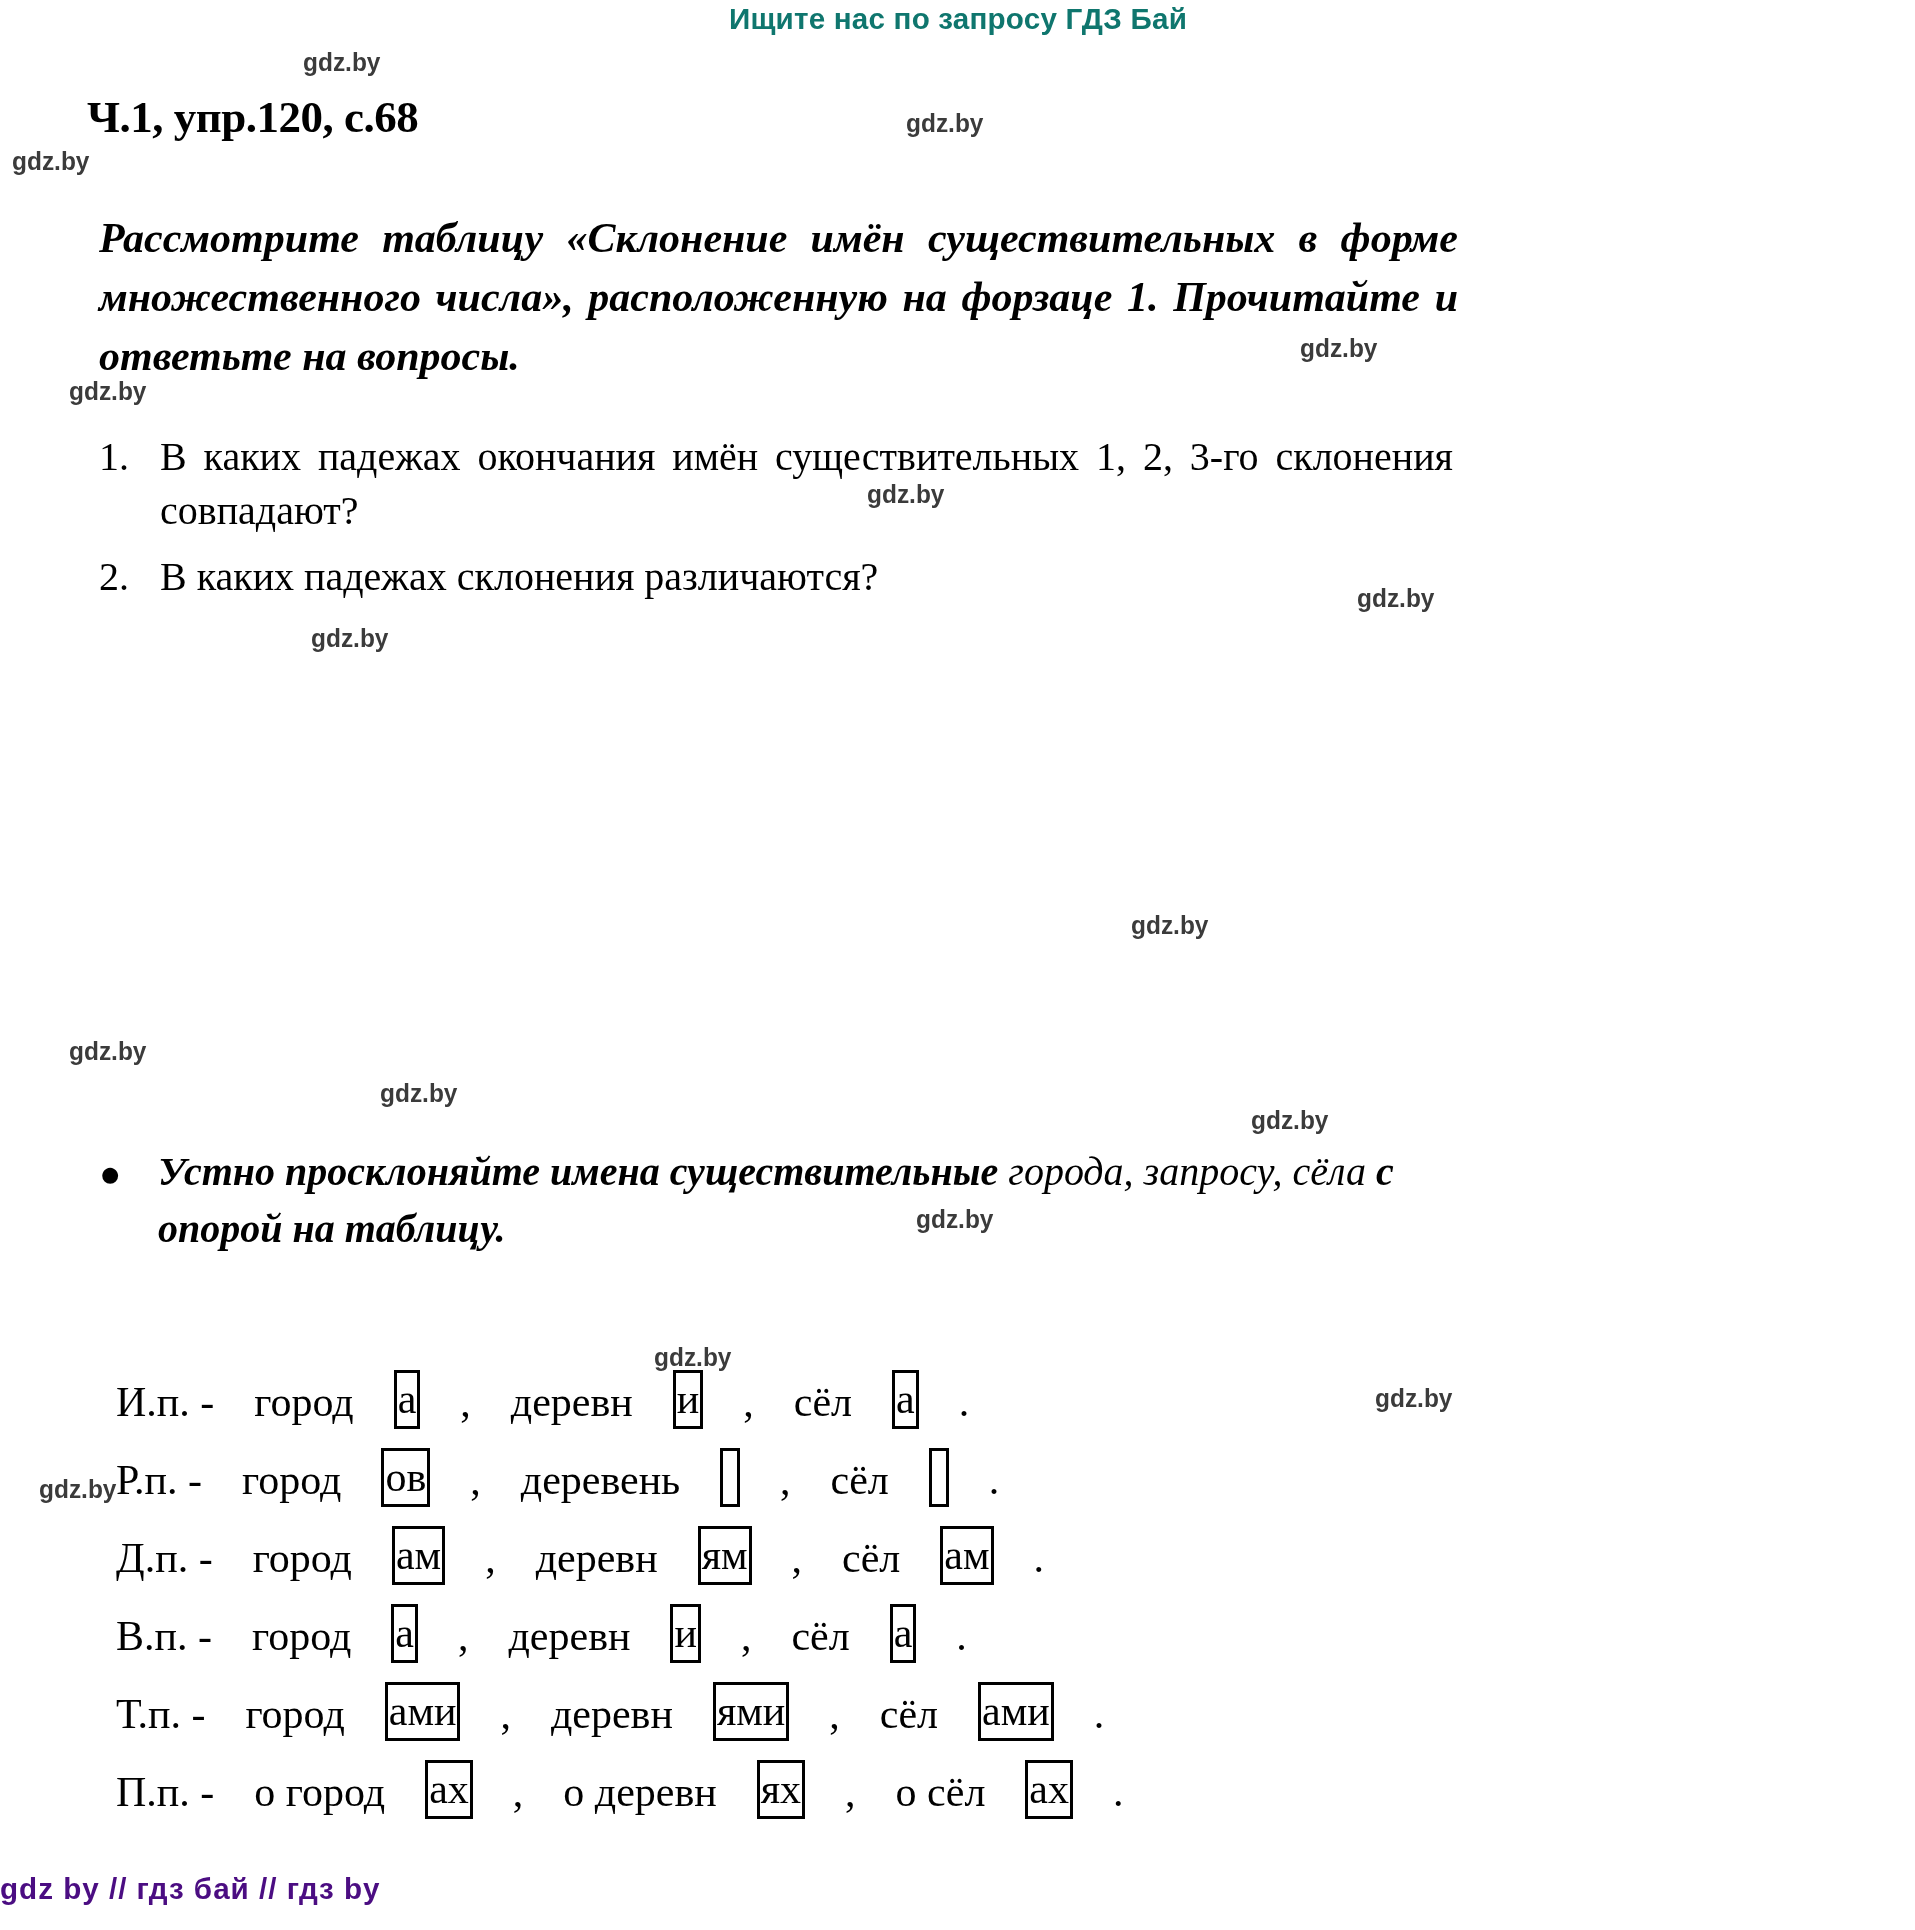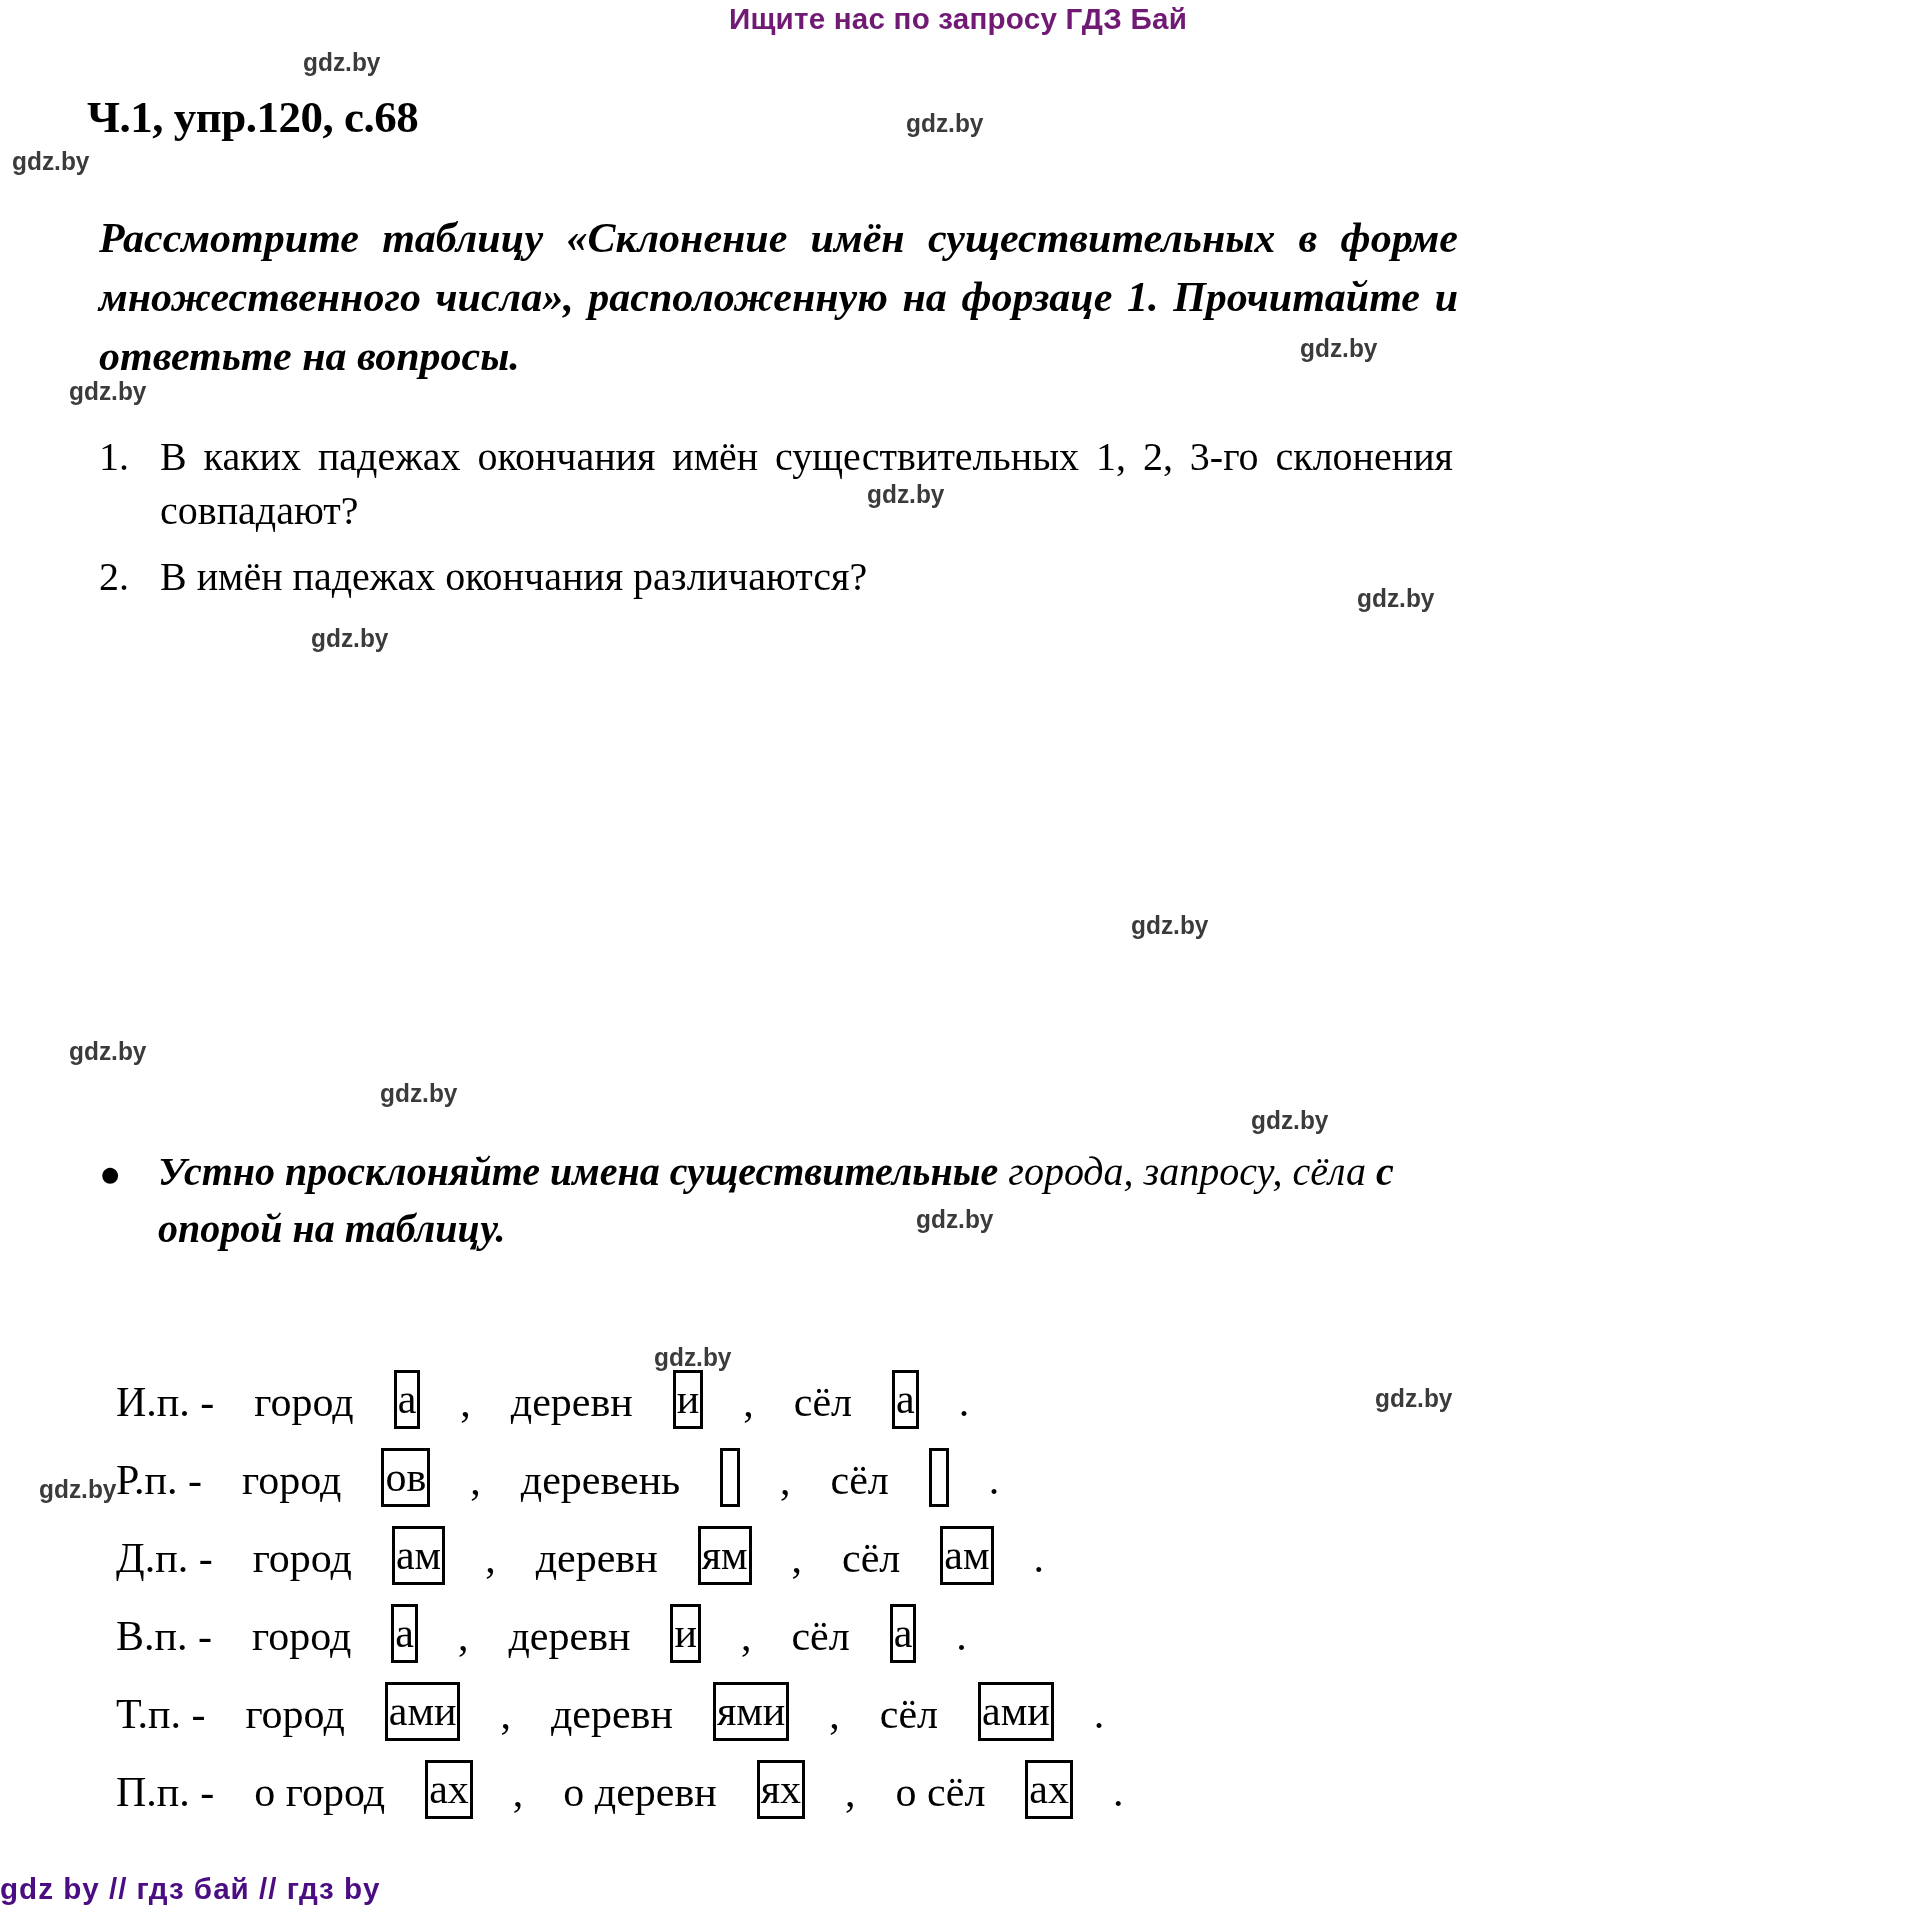--- a/index.html
+++ b/index.html
@@ -19,21 +19,21 @@
   
   .promo {
     position: absolute;
     top: 2px;
     left: 0;
     width: 1916px;
     text-align: center;
     font-family: "Liberation Sans", sans-serif;
     font-size: 29.6px;
     font-weight: 700;
-    color: #701a75;
+    color: #0f766e;
     letter-spacing: 0.2px;
   }
 
   
   .wm {
     position: absolute;
     font-family: "Liberation Sans", sans-serif;
     font-size: 26.6px;
     font-weight: 600;
     color: #2b2b2b;
@@ -195,21 +195,21 @@
 <div class="task">Рассмотрите таблицу «Склонение имён существительных в форме множественного числа», расположенную на форзаце 1. Прочитайте и ответьте на вопросы.</div>
 
 <div class="questions">
   <div class="q-row">
     <span class="q-num">1.</span>
     <span class="q-text">В каких падежах окончания имён существительных 1, 2, 3-го склонения совпадают?</span>
   </div>
   <div class="q-gap"></div>
   <div class="q-row">
     <span class="q-num">2.</span>
-    <span class="q-text">В имён падежах окончания различаются?</span>
+    <span class="q-text">В каких падежах склонения различаются?</span>
   </div>
 </div>
 
 <div class="answers">
 </div>
 
 <div class="subtask">
   <span class="bullet-dot">●</span>
   <span class="subtask-text">
     <span>Устно просклоняйте имена существительные </span><span class="plain-italic">города, запросу, сёла</span><span> с опорой на таблицу.</span>

